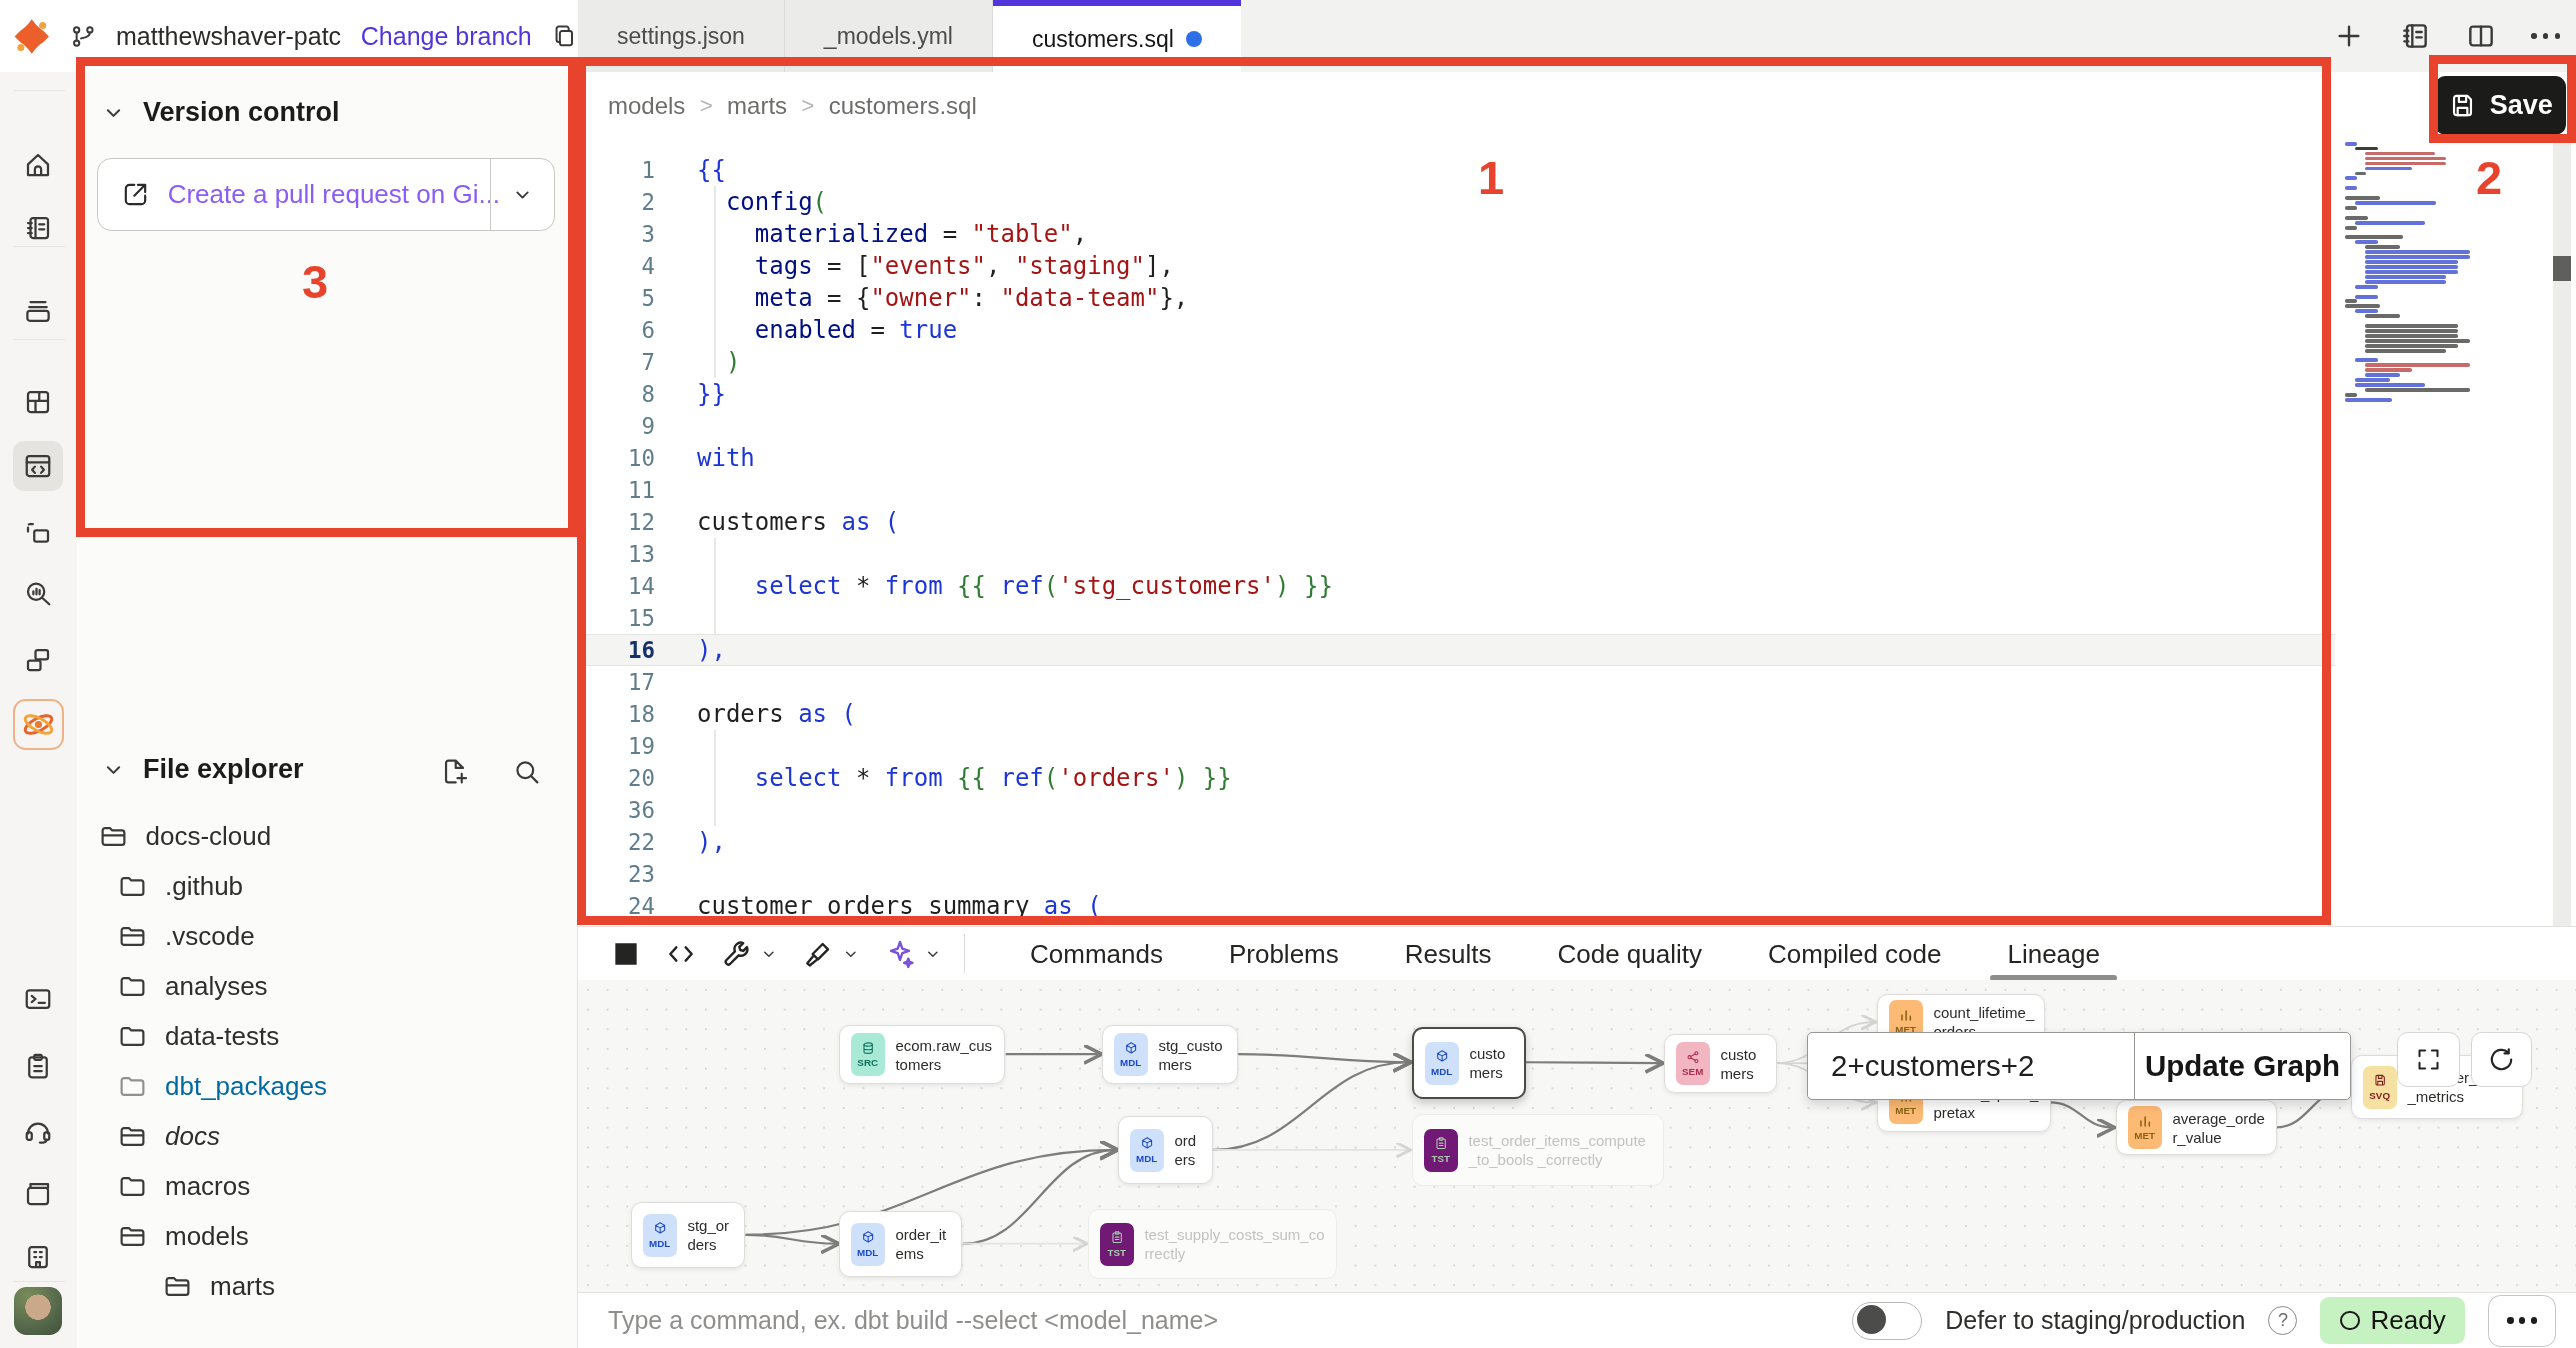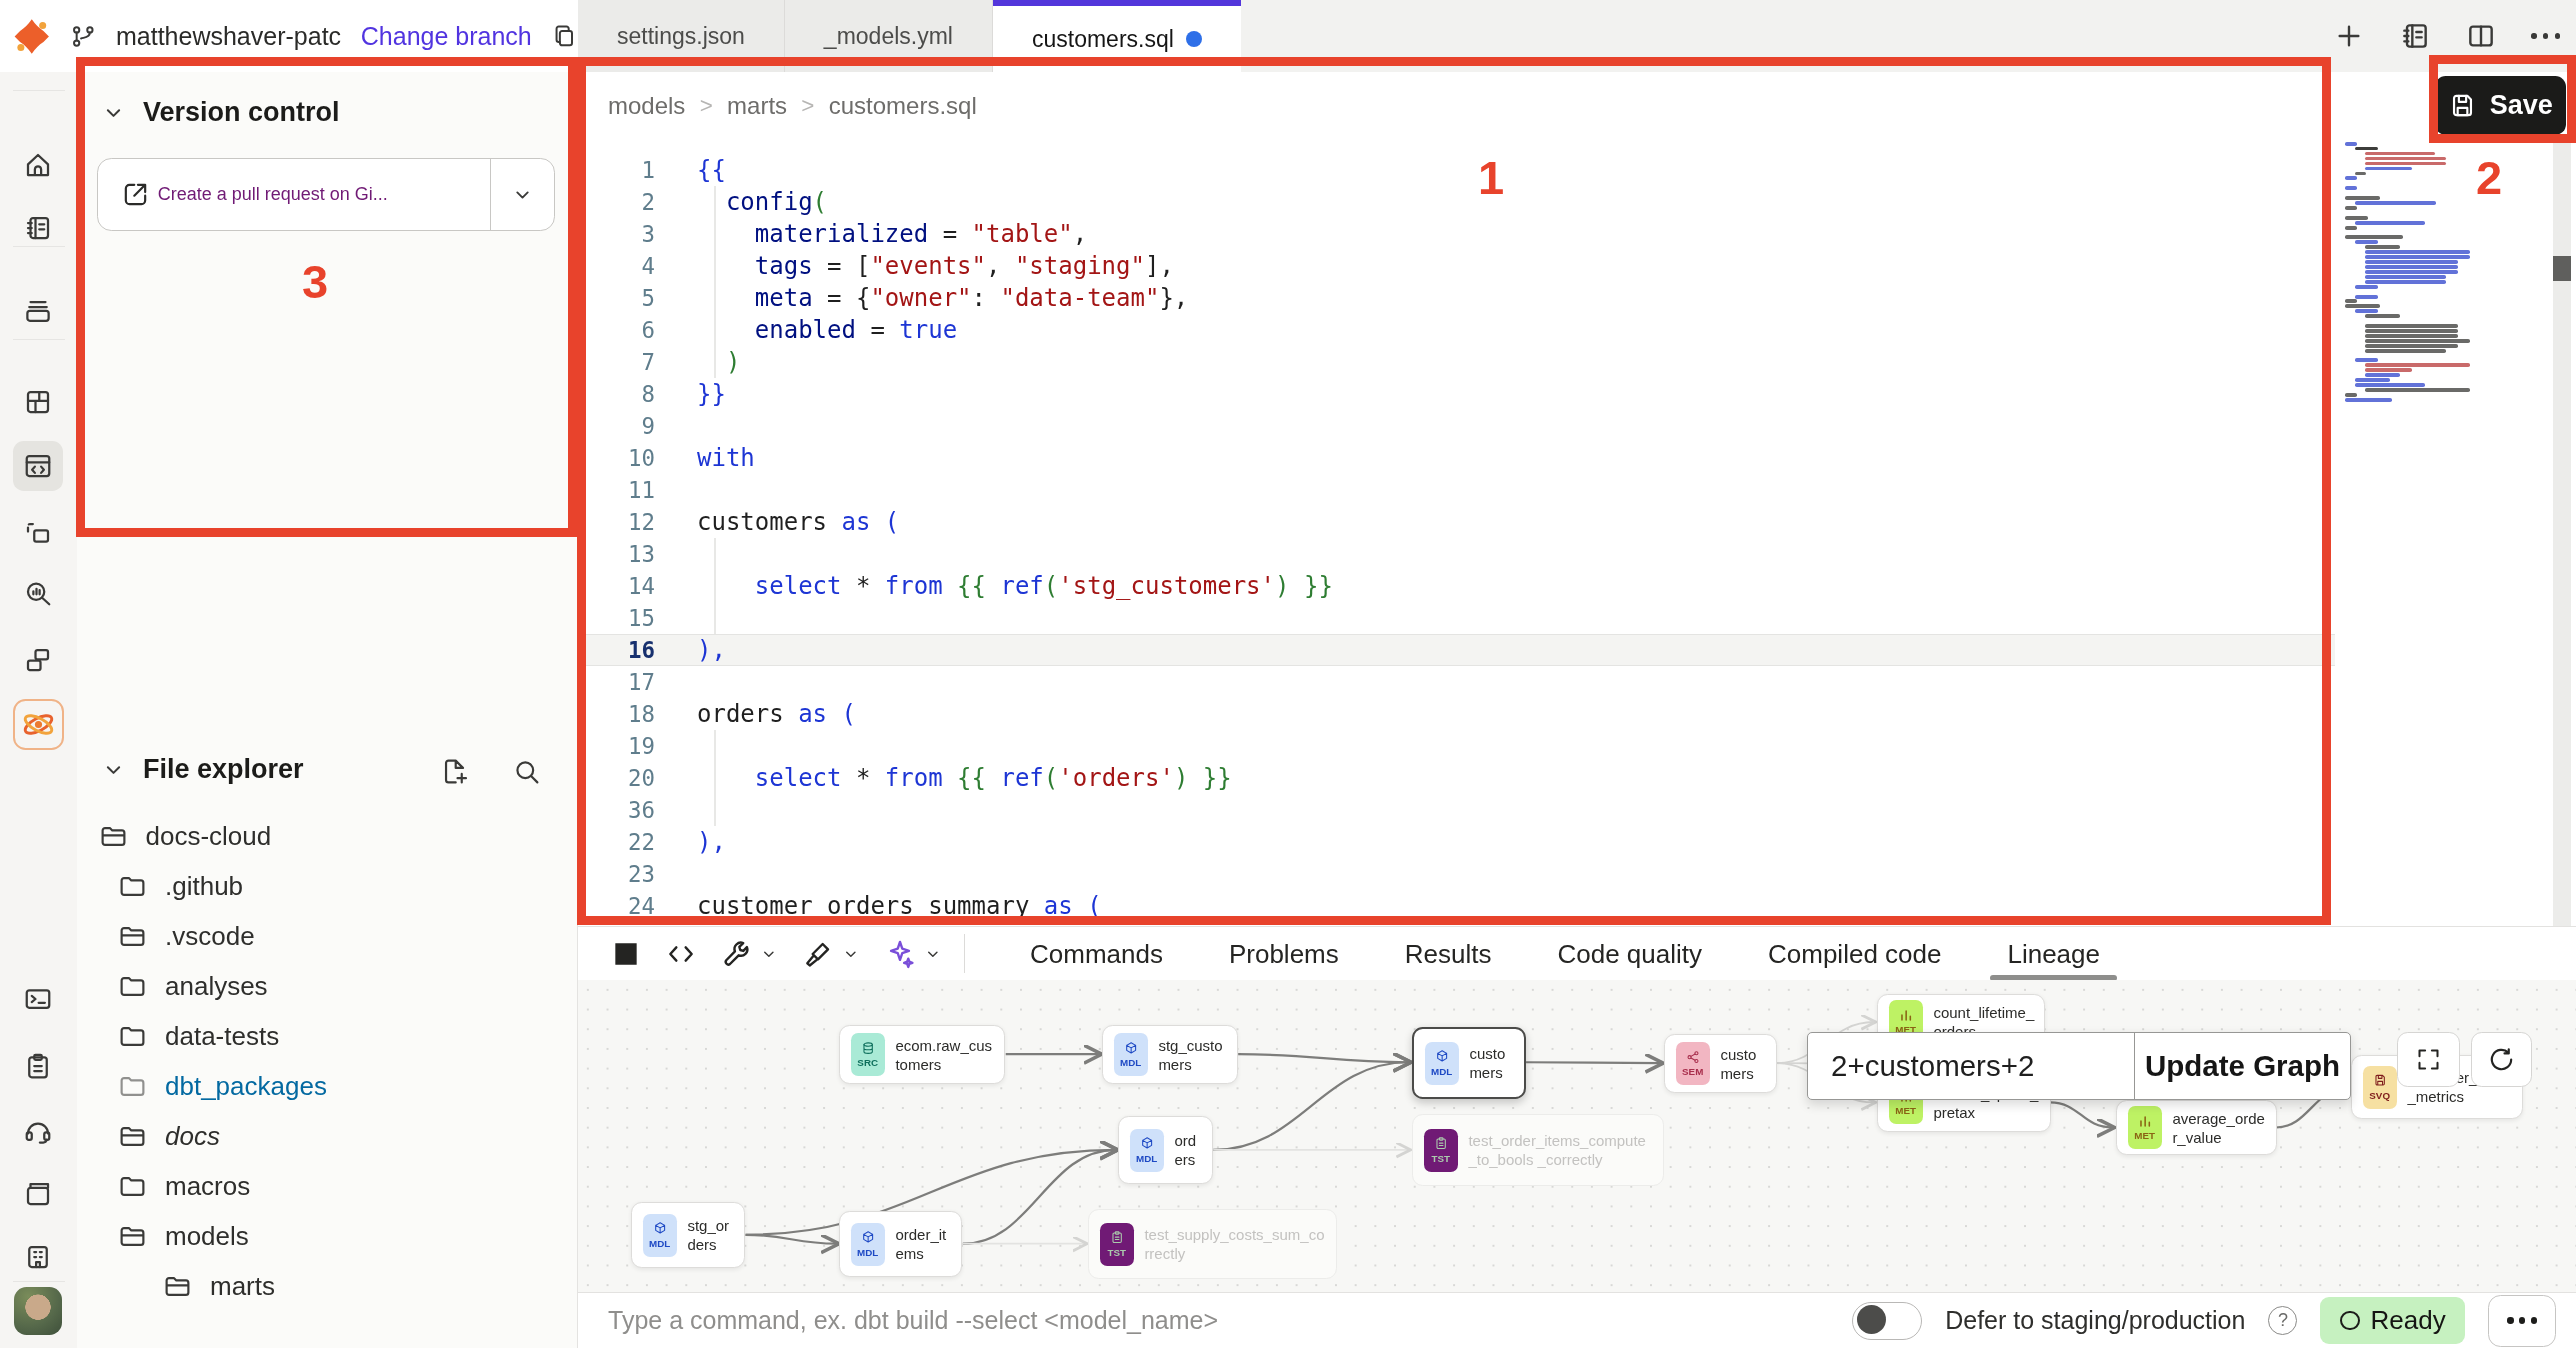--- a/index.html
+++ b/index.html
@@ -27,21 +27,21 @@
   .rail-div{position:absolute;left:12.5px;width:52px;height:0.9px;background:#e6e5e3}
   #avatar{position:absolute;left:14.3px;width:48px;height:48px;border-radius:12.5px;overflow:hidden;cursor:pointer;
     background:radial-gradient(circle at 50% 42%,#c9a98a 0 34%,transparent 35%),
                radial-gradient(circle at 30% 20%,#7a8c5a,#55684a 60%,#3e4f3a);}
 
   
   #sidebar{position:absolute;left:77px;top:72px;width:501px;height:1277px;background:#fbfbf9;border-right:0.9px solid #e4e3e1;box-sizing:border-box}
   .sec-header{display:flex;align-items:center;gap:16px;font-size:27px;font-weight:700;color:#1c1c1a}
   #vc-header{position:absolute;left:23px;top:25px}
   #pr-button{position:absolute;left:19.7px;top:86px;width:458px;height:73px;background:#fff;border:1.8px solid #c8c7c4;border-radius:14.3px;display:flex;align-items:center;box-sizing:border-box;cursor:pointer}
-  #pr-button .lbl{font-size:18px;color:#701a75;margin-left:8px;white-space:nowrap}
+  #pr-button .lbl{font-size:26px;color:#8b5cf6;margin-left:18px;white-space:nowrap}
   #pr-caret{position:absolute;right:0;top:0;width:63px;height:100%;border-left:1.8px solid #c8c7c4;display:flex;align-items:center;justify-content:center;color:#3a3a38;cursor:pointer}
   #fe-header{position:absolute;left:23px;top:682px}
   #fe-actions{position:absolute;right:36px;top:685px;display:flex;gap:43px;color:#3a3a38}
   #tree{position:absolute;left:0;top:739px;width:100%}
   .trow{height:50px;display:flex;align-items:center;gap:18px;font-size:26px;color:#2e2e2c;cursor:pointer}
   .trow.muted{color:#0369a1;}
   .trow.muted svg{opacity:.55}
   .trow .ficon{color:#3a3a38;flex:none}
 
   
@@ -80,21 +80,21 @@
   .node .nlabel{font-size:15px;color:#2c2c2a;line-height:19px;overflow-wrap:anywhere;padding-right:9px}
   .node.selected{border:2.7px solid #4b4b49;box-shadow:0 3.6px 9px rgba(0,0,0,.2)}
   .node.faded{background:#fbfbf9;border-color:#ececea;box-shadow:none}
   .node.faded .nlabel{color:#c3c2c0}
   .badge{width:34px;height:43px;border-radius:7.2px;display:flex;flex-direction:column;align-items:center;justify-content:center;gap:1.8px;flex:none}
   .badge .bcode{font-size:9.8px;font-weight:700}
   .badge svg{width:14.3px;height:14.3px}
   .b-SRC{background:#a9ead6;color:#0e6f5c}
   .b-MDL{background:#cfe1fa;color:#1e49c4}
   .b-SEM{background:#f2b6c2;color:#a82e4c}
-  .b-MET{background:#bef264;color:#8a6414}
+  .b-MET{background:#fdba74;color:#8a6414}
   .b-SVQ{background:#f6e0a2;color:#7f1d1d}
   .b-TST{background:#e2f2e2;color:#74a878}
   .node.faded .badge{background:#701a75;color:#abcbad}
   #graph-overlay{position:absolute;left:1229px;top:52px;width:544px;height:68px;background:#fff;border:1.8px solid #979795;border-radius:5px;
      display:flex;box-shadow:0 4.5px 10.7px rgba(0,0,0,.14);box-sizing:border-box}
   #graph-search{flex:1;display:flex;align-items:center;padding-left:23px;font-size:29.5px;color:#1f1f1f}
   #update-graph{width:215px;border-left:1.8px solid #979795;display:flex;align-items:center;justify-content:center;font-size:29.5px;font-weight:600;color:#161616;cursor:pointer}
   .gbtn{position:absolute;width:63px;height:55px;background:#fff;border:1.8px solid #d6d5d3;border-radius:10.7px;display:flex;align-items:center;justify-content:center;color:#242422;box-sizing:border-box;cursor:pointer}
 
   

